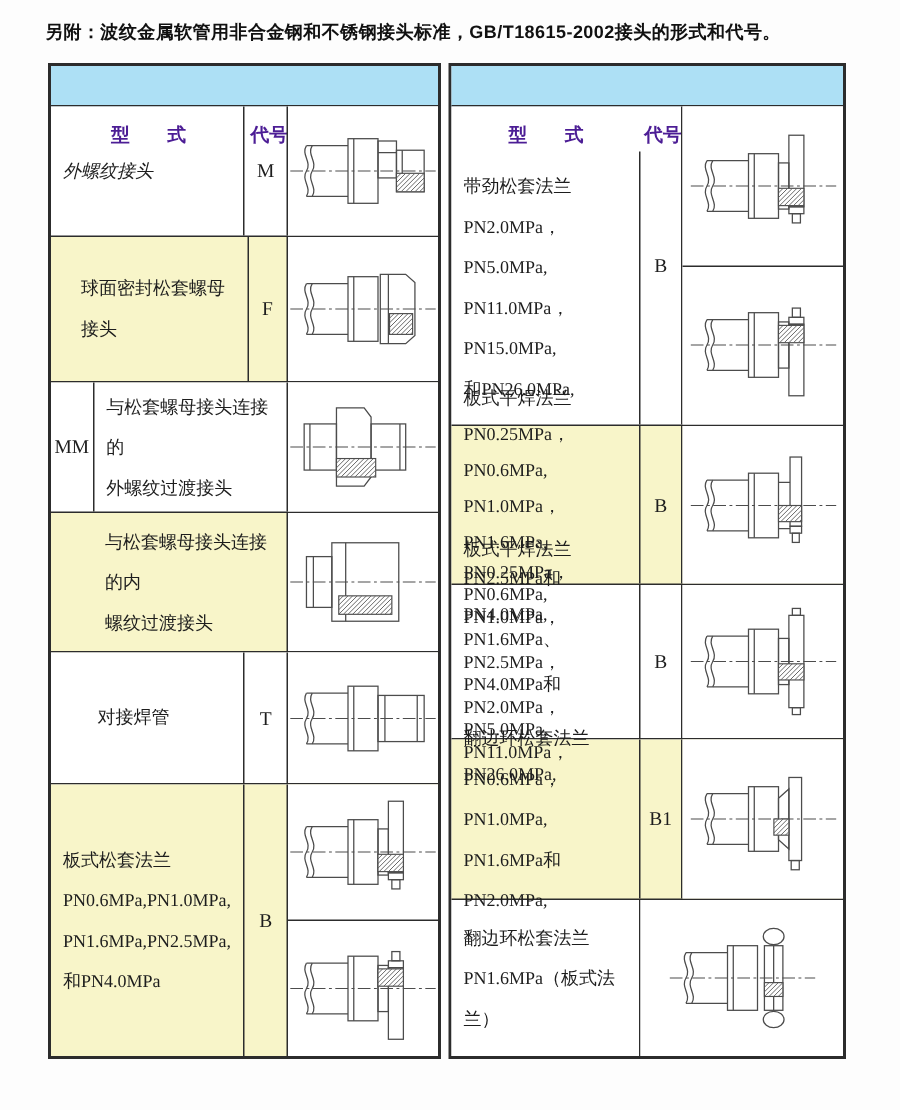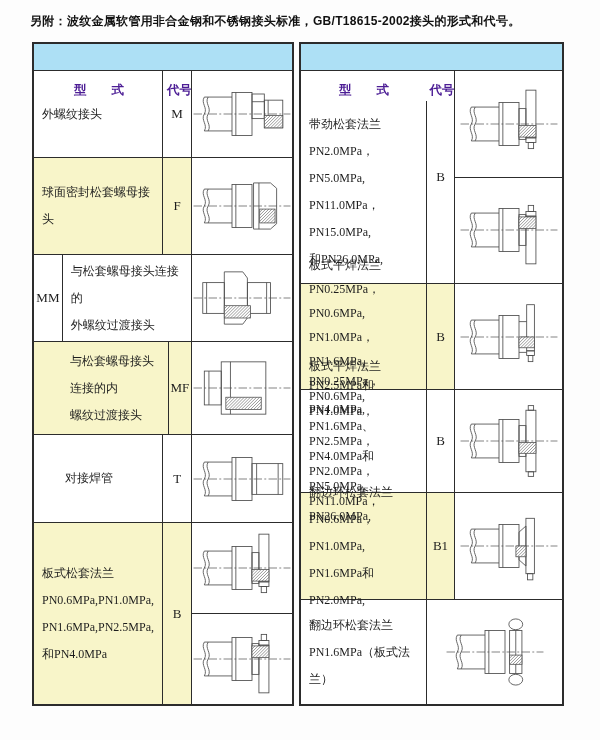--- a/index.html
+++ b/index.html
@@ -44,21 +44,21 @@
   <div class="tables">
 
     <div class="tbl tbl-left">
       <div class="thead">
         <div class="th th-type">型　　式</div>
         <div class="th th-code">代号</div>
         <div class="th th-sketch">简　　图</div>
       </div>
       <div class="tbody" id="tbody-left">
           <div class="row" style="height: 86px;">
-            <div class="cell cell-type" style="line-height: 27px;">外螺纹接头</div>
+            <div class="cell cell-type" style="line-height: 27px; font-style: italic;">外螺纹接头</div>
             <div class="cell cell-code">M</div>
             <div class="cell cell-sketch">
               <div class="diag">
                 <svg viewBox="0 0 130 96" width="100" height="80" xmlns="http://www.w3.org/2000/svg">
                   <line x1="2" y1="48" x2="128" y2="48" stroke="#4c4c4c" stroke-width="0.9" stroke-dasharray="11 3 2.5 3"></line>
                   <line x1="16" y1="26" x2="52" y2="26" stroke="#4c4c4c" stroke-width="1.1"></line>
                   <line x1="16" y1="70" x2="52" y2="70" stroke="#4c4c4c" stroke-width="1.1"></line>
                   <path d="M16,26 c-5,8 5,14 0,22 c-5,8 5,14 0,22" fill="none" stroke="#4c4c4c" stroke-width="1.1"></path>
                   <path d="M21,26 c-5,8 5,14 0,22 c-5,8 5,14 0,22" fill="none" stroke="#4c4c4c" stroke-width="1.1"></path>
                   <rect x="52" y="20" width="26" height="56" fill="none" stroke="#4c4c4c" stroke-width="1.1"></rect>
@@ -80,21 +80,21 @@
                     <line x1="98" y1="66" x2="114" y2="50"></line>
                     <line x1="102" y1="66" x2="118" y2="50"></line>
                     <line x1="106" y1="66" x2="122" y2="50"></line>
                     <line x1="110" y1="66" x2="126" y2="50"></line>
                     <line x1="114" y1="66" x2="130" y2="50"></line>
                   </g>
                 </svg>
               </div>
             </div>
           </div>
-          <div class="row hl" style="height: 96px;">
+          <div class="row hl" style="height: 96px; padding-left: 12px;">
             <div class="cell cell-type" style="line-height: 27px;">球面密封松套螺母接头</div>
             <div class="cell cell-code">F</div>
             <div class="cell cell-sketch">
               <div class="diag">
                 <svg viewBox="0 0 130 96" width="100" height="80" xmlns="http://www.w3.org/2000/svg">
                   <line x1="2" y1="48" x2="128" y2="48" stroke="#4c4c4c" stroke-width="0.9" stroke-dasharray="11 3 2.5 3"></line>
                   <line x1="16" y1="26" x2="52" y2="26" stroke="#4c4c4c" stroke-width="1.1"></line>
                   <line x1="16" y1="70" x2="52" y2="70" stroke="#4c4c4c" stroke-width="1.1"></line>
                   <path d="M16,26 c-5,8 5,14 0,22 c-5,8 5,14 0,22" fill="none" stroke="#4c4c4c" stroke-width="1.1"></path>
                   <path d="M21,26 c-5,8 5,14 0,22 c-5,8 5,14 0,22" fill="none" stroke="#4c4c4c" stroke-width="1.1"></path>
@@ -154,21 +154,20 @@
                     <line x1="70" y1="74" x2="86" y2="58"></line>
                     <line x1="74" y1="74" x2="90" y2="58"></line>
                   </g>
                 </svg>
               </div>
             </div>
           </div>
           <div class="row hl" style="height: 92px; padding-left: 28px;">
             <div class="cell cell-type" style="line-height: 27px;">与松套螺母接头连接的内
 螺纹过渡接头</div>
-            <div class="cell cell-code">MF</div>
             <div class="cell cell-sketch">
               <div class="diag">
                 <svg viewBox="0 0 130 96" width="100" height="80" xmlns="http://www.w3.org/2000/svg">
                   <line x1="2" y1="48" x2="128" y2="48" stroke="#4c4c4c" stroke-width="0.9" stroke-dasharray="11 3 2.5 3"></line>
                   <rect x="16" y="26" width="22" height="44" fill="none" stroke="#4c4c4c" stroke-width="1.1"></rect>
                   <line x1="22" y1="26" x2="22" y2="70" stroke="#4c4c4c" stroke-width="1.1"></line>
                   <rect x="38" y="14" width="58" height="68" fill="none" stroke="#4c4c4c" stroke-width="1.1"></rect>
                   <line x1="50" y1="14" x2="50" y2="82" stroke="#4c4c4c" stroke-width="1.1"></line>
                   <clipPath id="hc4">
                     <rect x="44" y="60" width="46" height="16"></rect>

